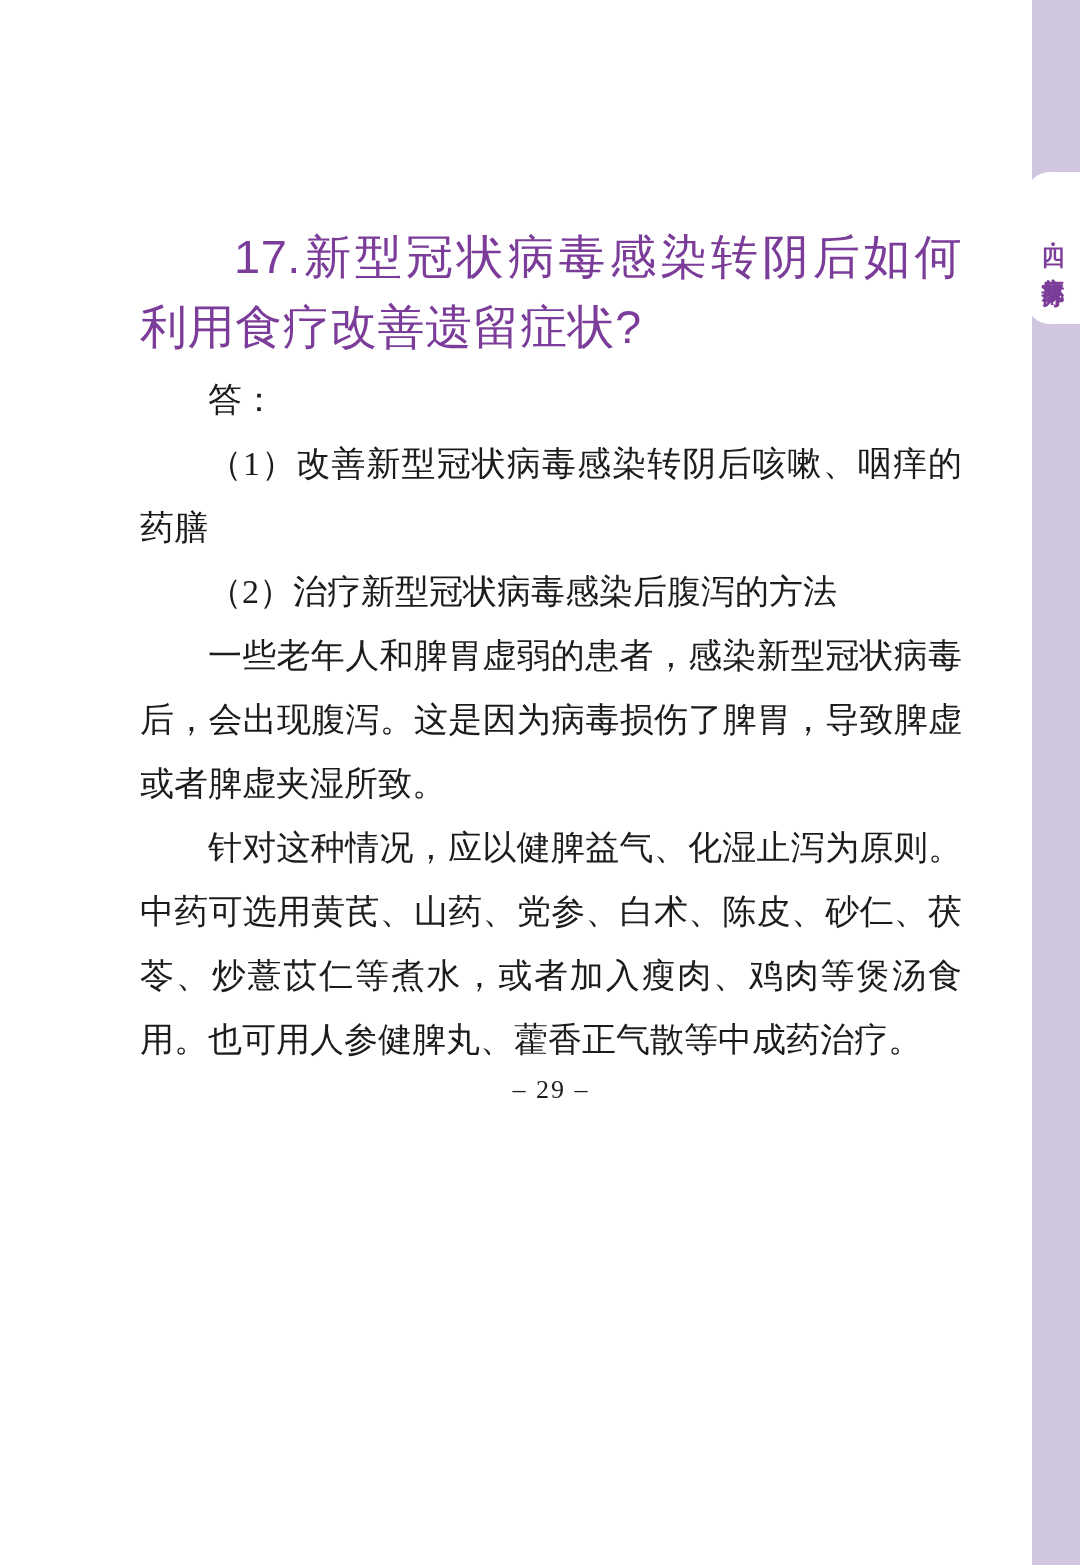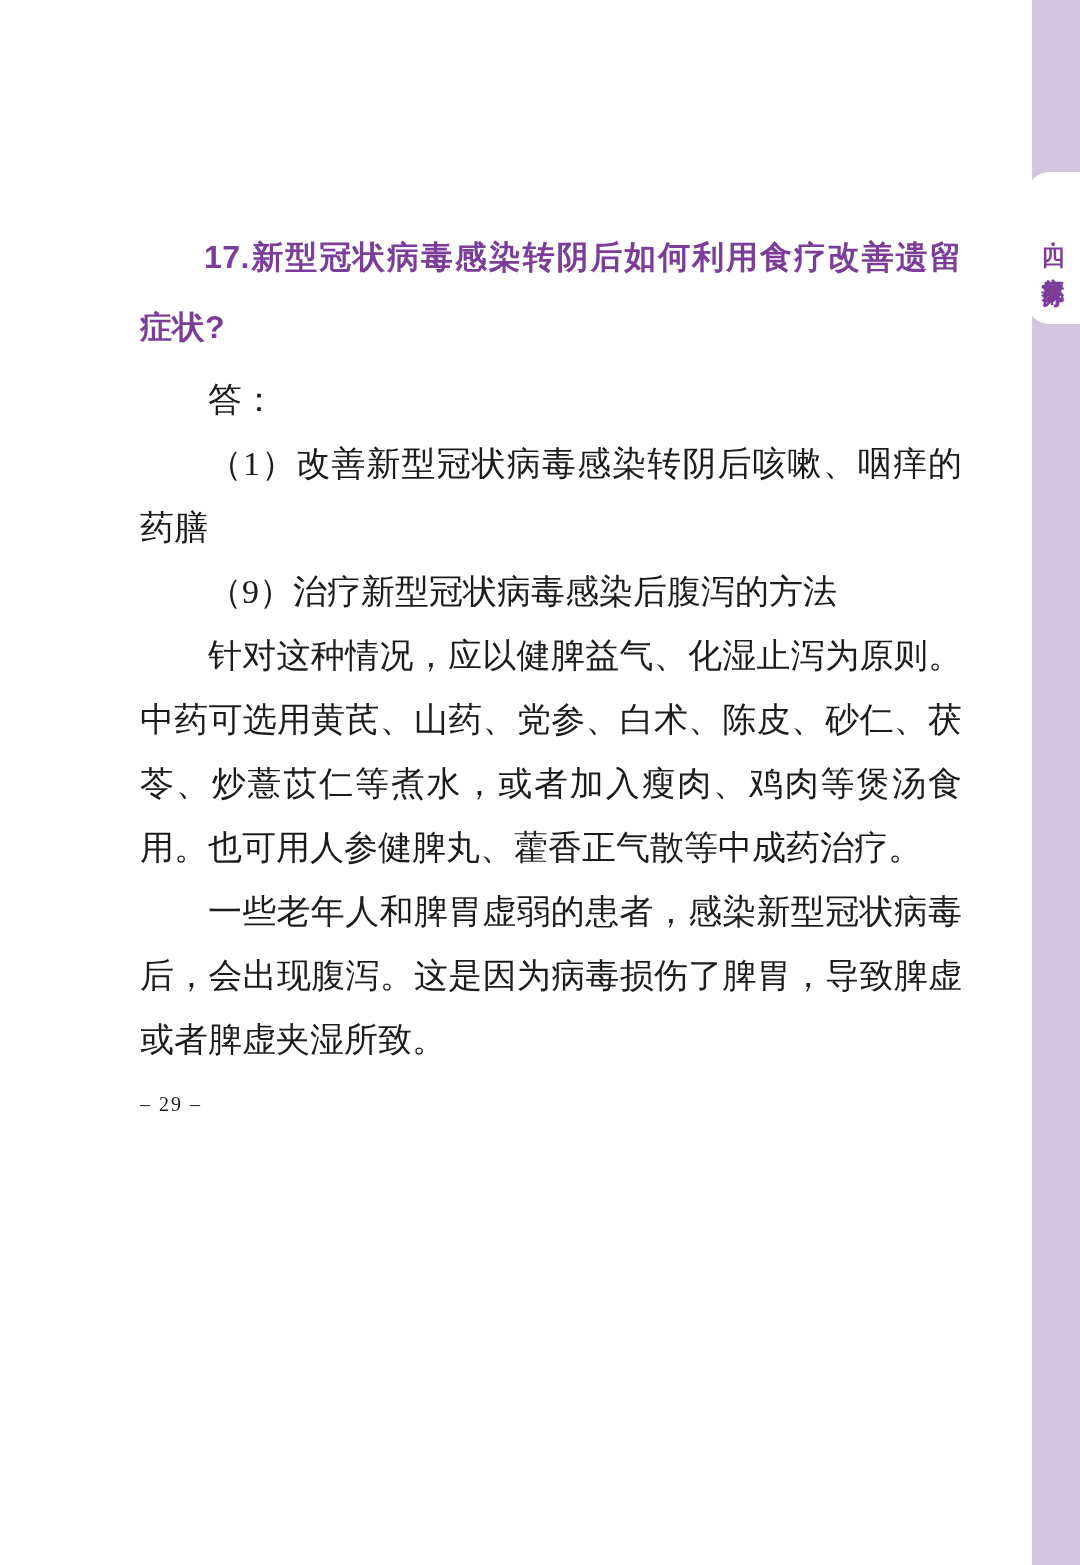--- a/index.html
+++ b/index.html
@@ -44,44 +44,43 @@
     line-height:1;
   }
   
   .content{
     position:absolute;
     left:140px;top:222px;
     width:822px;
   }
   .heading{
     font-family:"Liberation Sans","DejaVu Sans",sans-serif;
-    font-weight:700;
-    font-size:32px;
+    font-weight:400;
+    font-size:47px;
     line-height:70px;
     color:var(--accent);
     text-indent:2em;
     text-align:justify;
     letter-spacing:0.5px;
     margin-bottom:6px;
   }
   .body{
     font-size:34px;
     line-height:64px;
     text-align:justify;
     text-indent:2em;
     text-justify:inter-ideograph;
   }
   .subhead{
     font-weight:400;
   }
   .page-number{
-    margin-top:14px;
-    text-align:left;
+    text-align:center;
     text-indent:0;
-    font-size:20px;
+    font-size:26px;
     line-height:36px;
     color:var(--ink);
     letter-spacing:2px;
   }
 </style>
 </head>
 <body>
 
 <div class="sidebar-strip">
   <div class="sidebar-tab">
@@ -90,20 +89,20 @@
 </div>
 
 <div class="content">
   <h1 class="heading">17.新型冠状病毒感染转阴后如何利用食疗改善遗留症状?</h1>
 
   <p class="body">答：</p>
 
   <p class="body subhead">（1）改善新型冠状病毒感染转阴后咳嗽、咽痒的药膳</p>
 
 
-  <p class="body subhead">（9）治疗新型冠状病毒感染后腹泻的方法</p>
+  <p class="body subhead">（2）治疗新型冠状病毒感染后腹泻的方法</p>
+
+  <p class="body">一些老年人和脾胃虚弱的患者，感染新型冠状病毒后，会出现腹泻。这是因为病毒损伤了脾胃，导致脾虚或者脾虚夹湿所致。</p>
 
   <p class="body">针对这种情况，应以健脾益气、化湿止泻为原则。中药可选用黄芪、山药、党参、白术、陈皮、砂仁、茯苓、炒薏苡仁等煮水，或者加入瘦肉、鸡肉等煲汤食用。也可用人参健脾丸、藿香正气散等中成药治疗。</p>
-
-  <p class="body">一些老年人和脾胃虚弱的患者，感染新型冠状病毒后，会出现腹泻。这是因为病毒损伤了脾胃，导致脾虚或者脾虚夹湿所致。</p>
 
   <div class="page-number">– 29 –</div>
 </div>
 
 </body></html>

